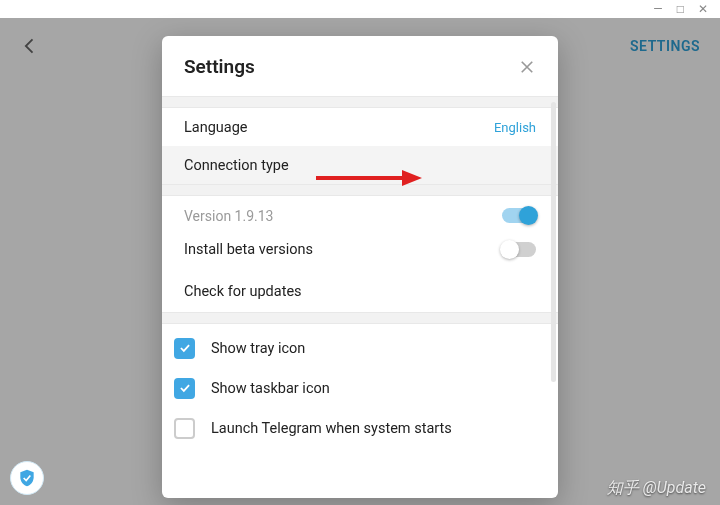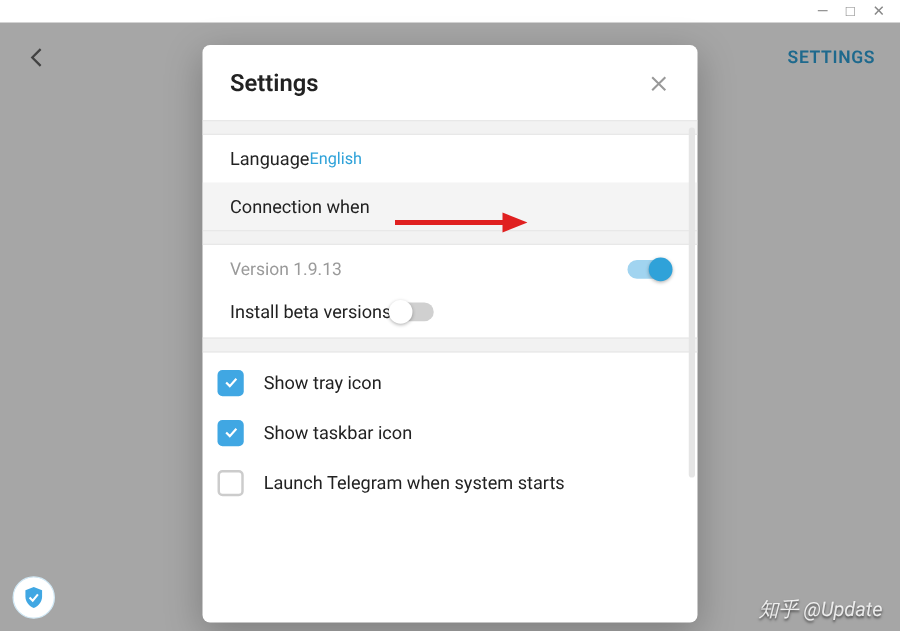--- a/index.html
+++ b/index.html
@@ -85,20 +85,21 @@
       border-radius: 3px;
     }
     .section-gap {
       height: 12px;
       background: #f2f2f2;
       border-top: 1px solid #e8e8e8;
       border-bottom: 1px solid #e8e8e8;
     }
     .row {
       display: flex;
+      justify-content: space-between;
       align-items: center;
       padding: 0 22px;
       height: 38px;
       font-size: 14.5px;
       cursor: pointer;
     }
     .row-2line {
       display: flex;
       justify-content: space-between;
       align-items: center;
@@ -217,34 +218,37 @@
   </div>
   <div class="modal-body">
     <div class="scrollbar-track"></div>
     <div class="section-gap"></div>
 
     <div class="row">
       <span class="row-label">Language</span>
       <span class="row-value">English</span>
     </div>
     <div class="row highlighted">
-      <span class="row-label">Connection when</span>
+      <span class="row-label">Connection type</span>
     </div>
 
     <div class="section-gap"></div>
 
     <div class="row-2line">
       <div>
         <div class="row-sublabel">Version 1.9.13</div>
       </div>
       <div class="toggle on"></div>
     </div>
     <div class="row" style="height:42px">
       <span class="row-label">Install beta versions</span>
       <div class="toggle off"></div>
+    </div>
+    <div class="row" style="height:42px">
+      <span class="row-label">Check for updates</span>
     </div>
 
     <div class="section-gap"></div>
 
     <div class="check-row" style="margin-top:4px">
       <div class="checkbox checked">
         <svg width="14" height="14" viewBox="0 0 24 24" fill="none" stroke-width="3">
             <path d="M5 12 L10 17 L19 7"></path>
           </svg>
       </div>

